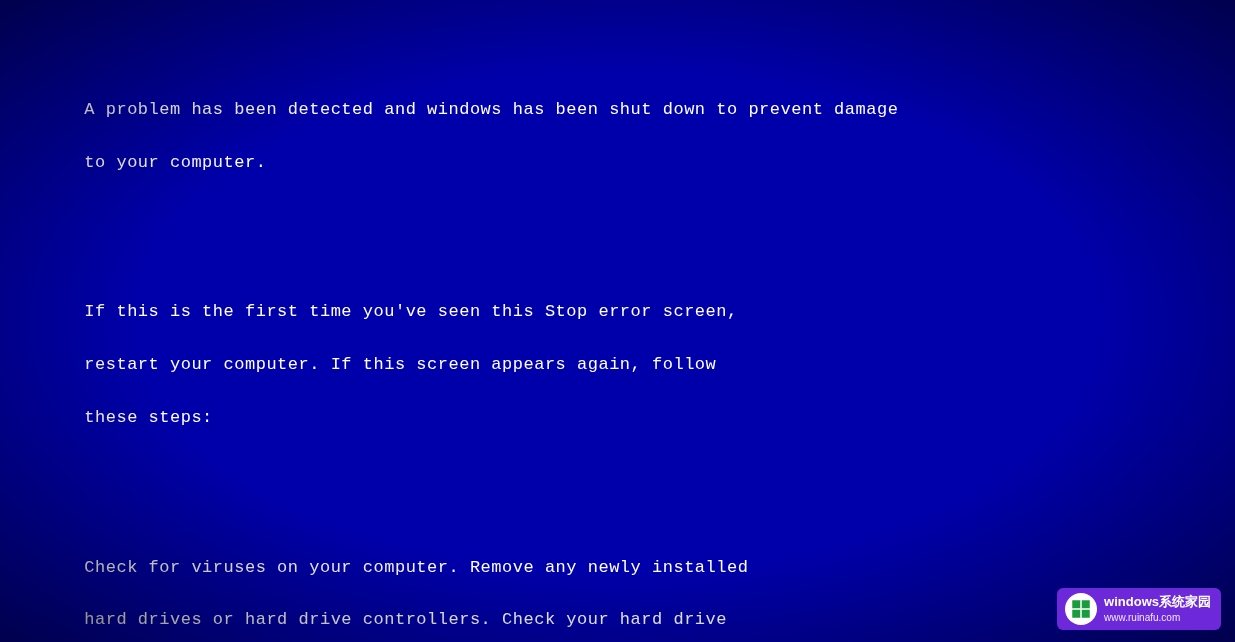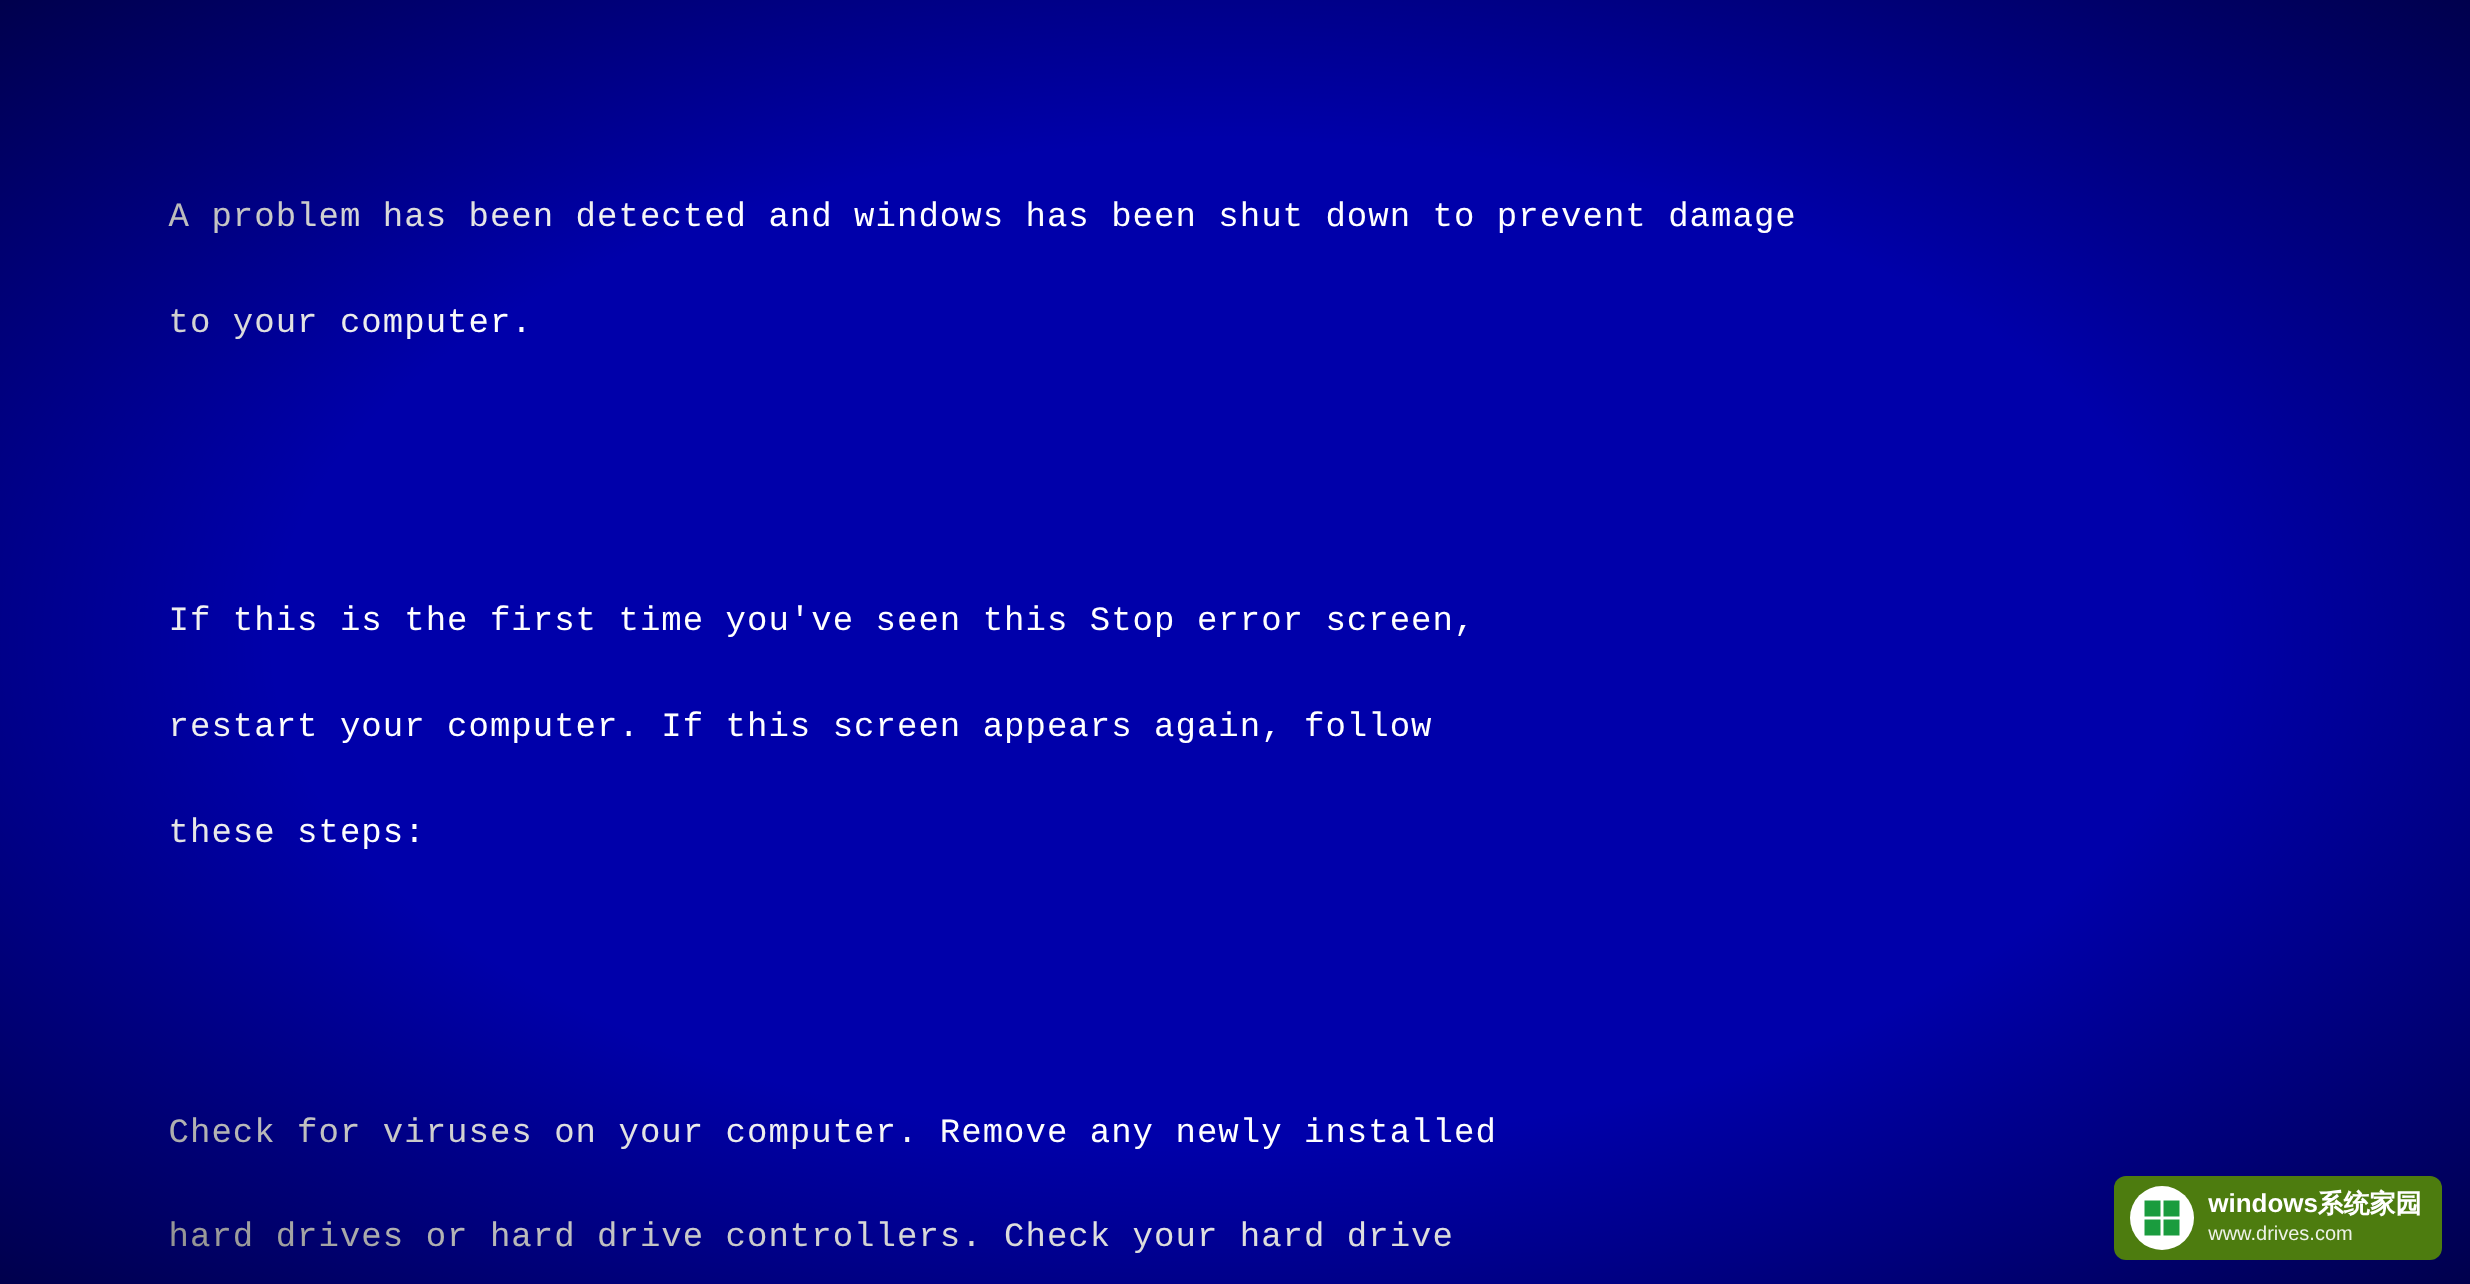--- a/index.html
+++ b/index.html
@@ -38,21 +38,21 @@
       word-break: break-all;
     }
     .bsod-text .section {
       margin-bottom: 18px;
     }
     .watermark {
       position: absolute;
       bottom: 12px;
       right: 14px;
       z-index: 20;
-      background: #4d7c0f;
+      background: #6d28d9;
       border-radius: 6px;
       padding: 5px 10px 5px 8px;
       display: flex;
       align-items: center;
       gap: 7px;
     }
     .watermark-icon {
       width: 32px;
       height: 32px;
       background: #fff;
@@ -114,16 +114,16 @@
         <rect x="1" y="10.5" width="8.5" height="8.5" fill="#1a9c3e"></rect>
         <rect x="10.5" y="10.5" width="8.5" height="8.5" fill="#1a9c3e"></rect>
         <rect x="1" y="1" width="8.5" height="8.5" fill="none" stroke="#fff" stroke-width="0.5"></rect>
         <rect x="10.5" y="1" width="8.5" height="8.5" fill="none" stroke="#fff" stroke-width="0.5"></rect>
         <rect x="1" y="10.5" width="8.5" height="8.5" fill="none" stroke="#fff" stroke-width="0.5"></rect>
         <rect x="10.5" y="10.5" width="8.5" height="8.5" fill="none" stroke="#fff" stroke-width="0.5"></rect>
       </svg>
     </div>
     <div class="watermark-text">
       <span class="line1">windows系统家园</span>
-      <span class="line2">www.drives.com</span>
+      <span class="line2">www.ruinafu.com</span>
     </div>
   </div>
 </div>
 
 </body></html>

